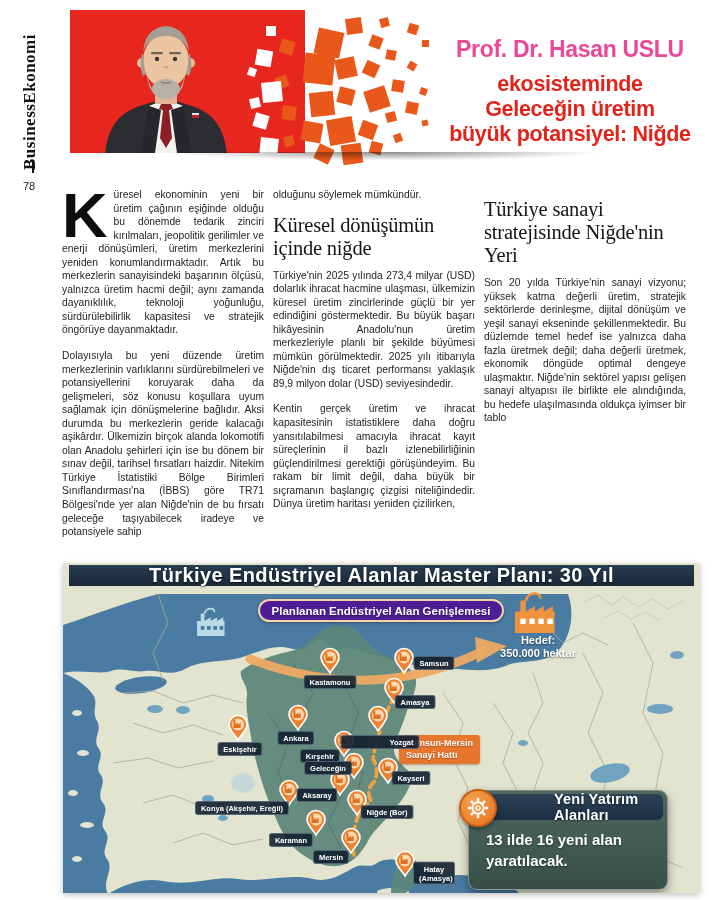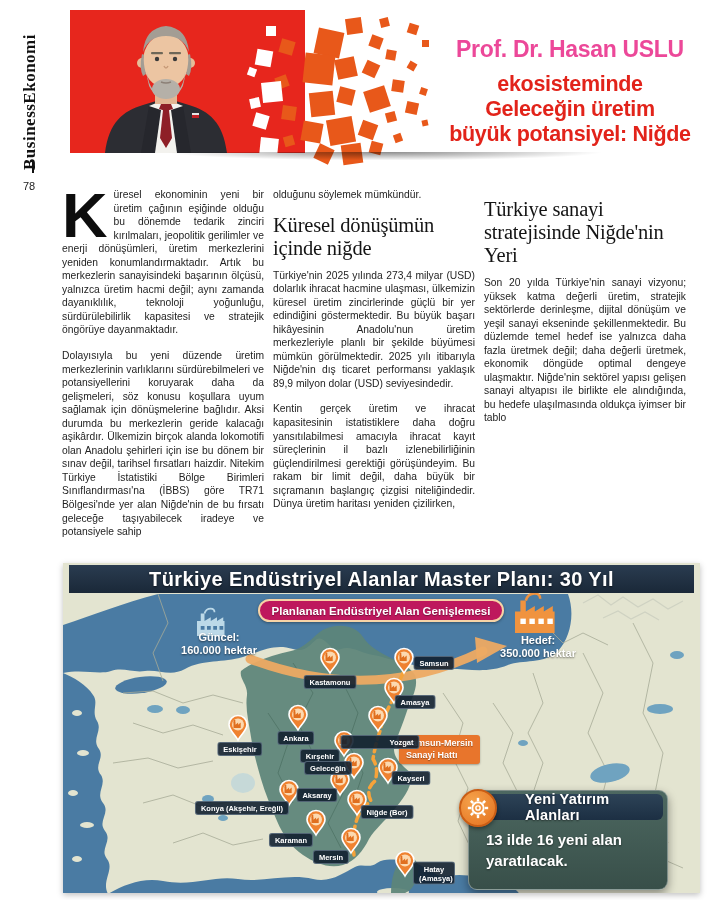--- a/index.html
+++ b/index.html
@@ -27,25 +27,25 @@
   .col{width:202px;font-size:10.3px;line-height:13.55px;text-align:justify;color:#232323;}
   .col p{margin:0 0 12px 0;}
   .dropcap{float:left;font-size:63px;line-height:50px;font-weight:bold;color:#0d0d0d;
     margin:2px 6px 0 0;font-family:"Liberation Sans",sans-serif;}
   .col-heading{font-family:"Liberation Serif",serif;font-weight:normal;color:#141414;
     font-size:20.5px;line-height:23px;margin:10px 0 9px 0;text-align:left;letter-spacing:-.2px;}
   
   .map{position:absolute;left:63px;top:563px;width:637px;height:330px;margin:0;overflow:hidden;
     background:#e3e4d0;box-shadow:0 2px 6px rgba(0,0,0,.25);}
   .map-base{position:absolute;left:0;top:0;}
-  .map-titlebar{position:absolute;left:6px;top:2px;width:625px;height:28px;
+  .map-titlebar{position:absolute;left:6px;top:2px;width:625px;height:21px;
     background:linear-gradient(#2a3c50,#1a2838);color:#fff;font-size:20px;font-weight:bold;
     display:flex;align-items:center;justify-content:center;letter-spacing:.4px;
     text-shadow:0 1px 2px rgba(0,0,0,.6);}
-  .map-pill{position:absolute;left:195px;top:36px;width:242px;height:19px;background:#be185d;
+  .map-pill{position:absolute;left:195px;top:36px;width:242px;height:19px;background:#4c1d95;
     border:2px solid #f6d3a6;border-radius:12px;color:#fff;font-size:11.5px;font-weight:bold;
     display:flex;align-items:center;justify-content:center;text-shadow:0 1px 1px rgba(0,0,0,.4);
     box-shadow:0 1px 3px rgba(0,0,0,.35);}
   .stat{position:absolute;color:#fff;font-weight:bold;text-align:center;
     text-shadow:0 1px 2px rgba(0,0,0,.55);line-height:12.5px;font-size:11px;}
   .stat-current{left:92px;top:68px;width:128px;}
   .stat-target{left:410px;top:71px;width:130px;}
   .chip{position:absolute;transform:translate(-50%,-50%);background:rgba(18,32,48,.9);
     border:1px solid rgba(130,150,170,.55);border-radius:3px;color:#fff;
     font-size:7.5px;font-weight:bold;padding:1.5px 5px;white-space:nowrap;line-height:9px;}
@@ -53,21 +53,21 @@
   .corridor-tag{position:absolute;left:336px;top:172px;background:#e8752c;color:#fff;
     font-size:9px;font-weight:bold;line-height:11.5px;padding:3px 7px;border-radius:3px;
     text-shadow:0 1px 1px rgba(0,0,0,.35);box-shadow:0 1px 2px rgba(0,0,0,.3);}
   .corridor-tag::before{content:"";position:absolute;left:-6px;top:8px;border:4px solid transparent;
     border-right:6px solid #e8752c;}
   .info-box{position:absolute;left:405px;top:227px;width:198px;height:98px;border-radius:9px;
     background:linear-gradient(#4d6861,#384f49);border:1px solid rgba(255,255,255,.35);
     box-shadow:0 4px 10px rgba(0,0,0,.4);}
   .info-head{position:absolute;left:4px;top:3px;right:4px;height:26px;border-radius:6px;
     background:linear-gradient(#2d4357,#1c2f43);display:flex;align-items:center;
-    padding-left:52px;color:#fff;font-size:14.5px;font-weight:bold;letter-spacing:.2px;
+    padding-left:81px;color:#fff;font-size:14.5px;font-weight:bold;letter-spacing:.2px;
     text-shadow:0 1px 2px rgba(0,0,0,.5);}
   .info-body{position:absolute;left:17px;top:38px;width:166px;color:#fff;font-size:15px;
     font-weight:bold;line-height:21px;text-shadow:0 1px 2px rgba(0,0,0,.45);}
   .gear-badge{position:absolute;left:-14px;top:-5px;width:34px;height:34px;border-radius:50%;
     background:radial-gradient(circle at 35% 30%,#f5a24b,#e4711f);border:2px solid #c95d15;
     box-shadow:0 2px 4px rgba(0,0,0,.4);display:flex;align-items:center;justify-content:center;}
 </style>
 </head>
 <body>
 
@@ -349,24 +349,20 @@
             <path d="M0,0 C-3,-6 -9,-9.5 -9,-15.5 A9,9 0 1 1 9,-15.5 C9,-9.5 3,-6 0,0 Z" fill="#ef8230" stroke="#fff" stroke-width="1.6"></path>
             <circle cx="0" cy="-15.5" r="6" fill="#fcd9b0"></circle>
             <rect x="-4.5" y="-20" width="1.8" height="3" fill="#e06f1f"></rect>
             <path d="M-4.5,-12 v-5.5 h2 v2.2 l2.6,-2.2 v2.2 l2.6,-2.2 v5.5 Z" fill="#e06f1f"></path>
           </g>
         </g>
     </svg>
 
     <div class="map-titlebar">Türkiye Endüstriyel Alanlar Master Planı: 30 Yıl</div>
     <div class="map-pill">Planlanan Endüstriyel Alan Genişlemesi</div>
-    <div class="stat stat-current">
-      <div>Güncel:</div>
-      <div>160.000 hektar</div>
-    </div>
     <div class="stat stat-target">
       <div>Hedef:</div>
       <div>350.000 hektar</div>
     </div>
     <div class="corridor-tag">
       <div>Samsun-Mersin</div>
       <div>Sanayi Hattı</div>
     </div>
     <div id="city-labels">
         <div class="chip" style="left: 371px; top: 100px;">Samsun</div>

